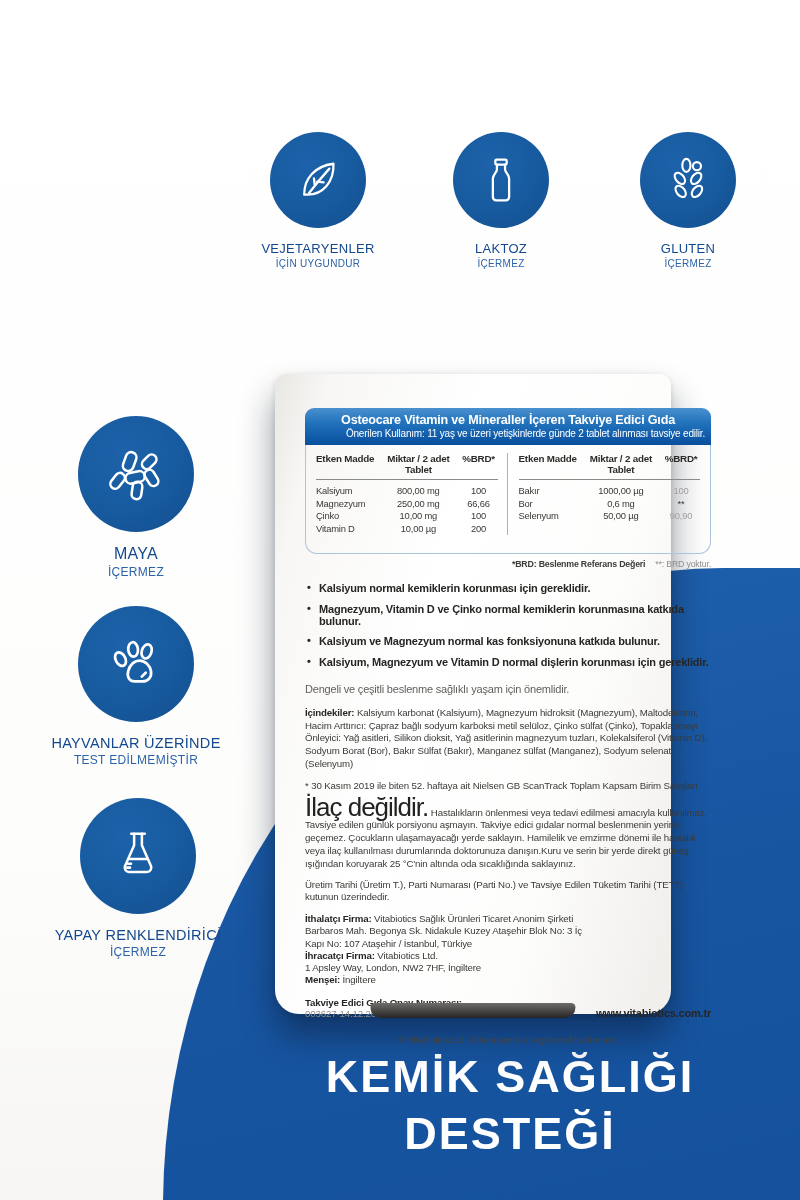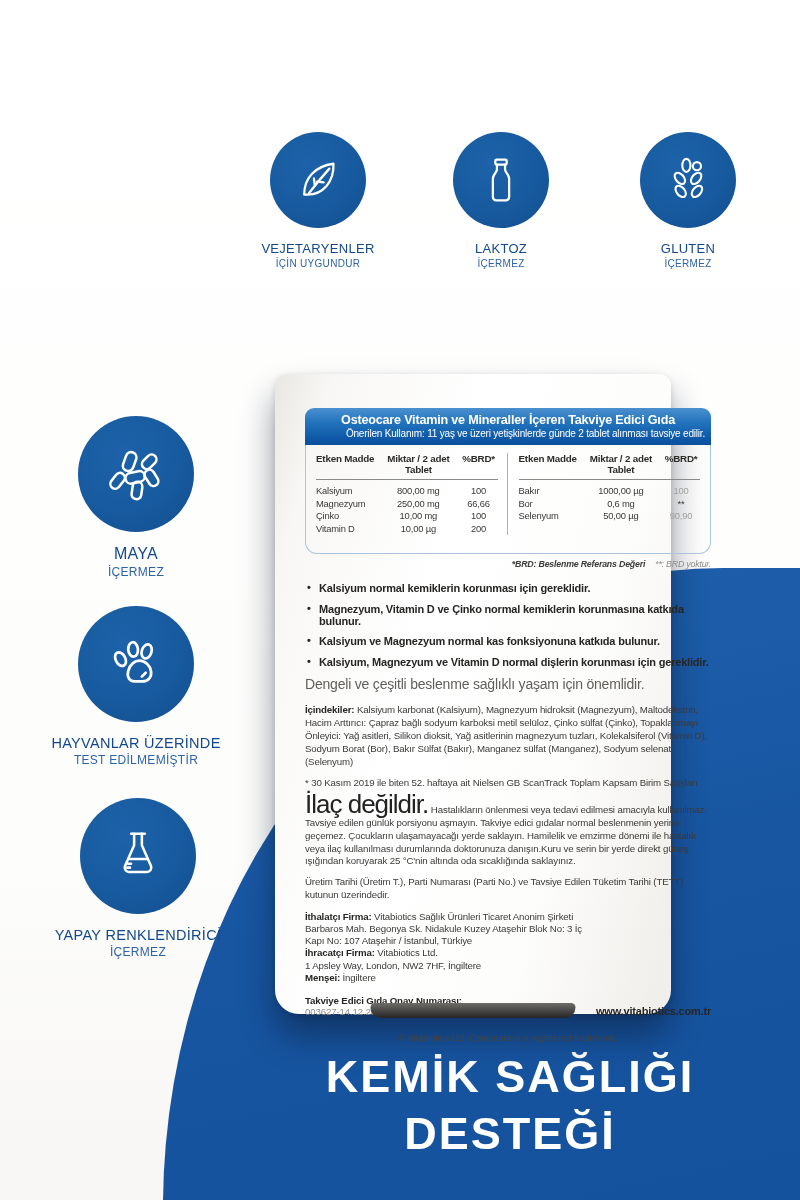--- a/index.html
+++ b/index.html
@@ -51,32 +51,32 @@
     border-radius:0 0 12px 12px; padding:8px 10px 18px;
   }
   .t-half { flex:1; display:grid; grid-template-columns:1fr 1.35fr .62fr; align-content:start; }
   .t-half.left  { padding-right:9px; }
   .t-half.right { border-left:1px solid #9db4cc; padding-left:11px; }
   .th { font-weight:bold; font-size:9.8px; padding-bottom:4px; border-bottom:1px solid #8a8a88; margin-bottom:5px; letter-spacing:-.2px; }
   .td { font-size:9.4px; line-height:12.6px; letter-spacing:-.2px; color:#3a3936; }
   .c-mid { text-align:center; }
   .c-end { text-align:center; }
   .muted { color:#a09f9d; }
-  .footnote { margin-top:5px; text-align:right; font-size:8.8px; font-style:italic; letter-spacing:-.2px; }
+  .footnote { margin-top:5px; text-align:right; font-size:8.8px; letter-spacing:-.2px; }
   .footnote .f1 { font-weight:bold; color:#3c3b39; margin-right:10px; }
   .footnote .f2 { color:#8f8e8c; }
 
   
   .bullets { margin-top:13px; list-style:none; }
   .bullets li {
     font-size:11px; font-weight:bold; letter-spacing:-.2px; color:#262523;
     margin-bottom:8.5px; padding-left:14px; position:relative;
   }
   .bullets li::before { content:"•"; position:absolute; left:2px; top:-1px; }
-  .balanced { font-size:14px; color:#605e5a; letter-spacing:-.2px; margin-top:8px; }
+  .balanced { font-size:11px; color:#605e5a; letter-spacing:-.2px; margin-top:15px; }
 
   
   .para { margin-top:12px; font-size:9.7px; line-height:12.8px; letter-spacing:-.15px; color:#3b3a37; }
   .b { font-weight:bold; color:#262523; }
   .nielsen { margin-top:9px; }
   .notdrug { margin-top:5px; }
   .notdrug-big { font-size:26px; line-height:18px; letter-spacing:-1px; color:#232221; }
   .datenote { margin-top:8px; }
   .company { margin-top:9px; line-height:12.2px; }
 

